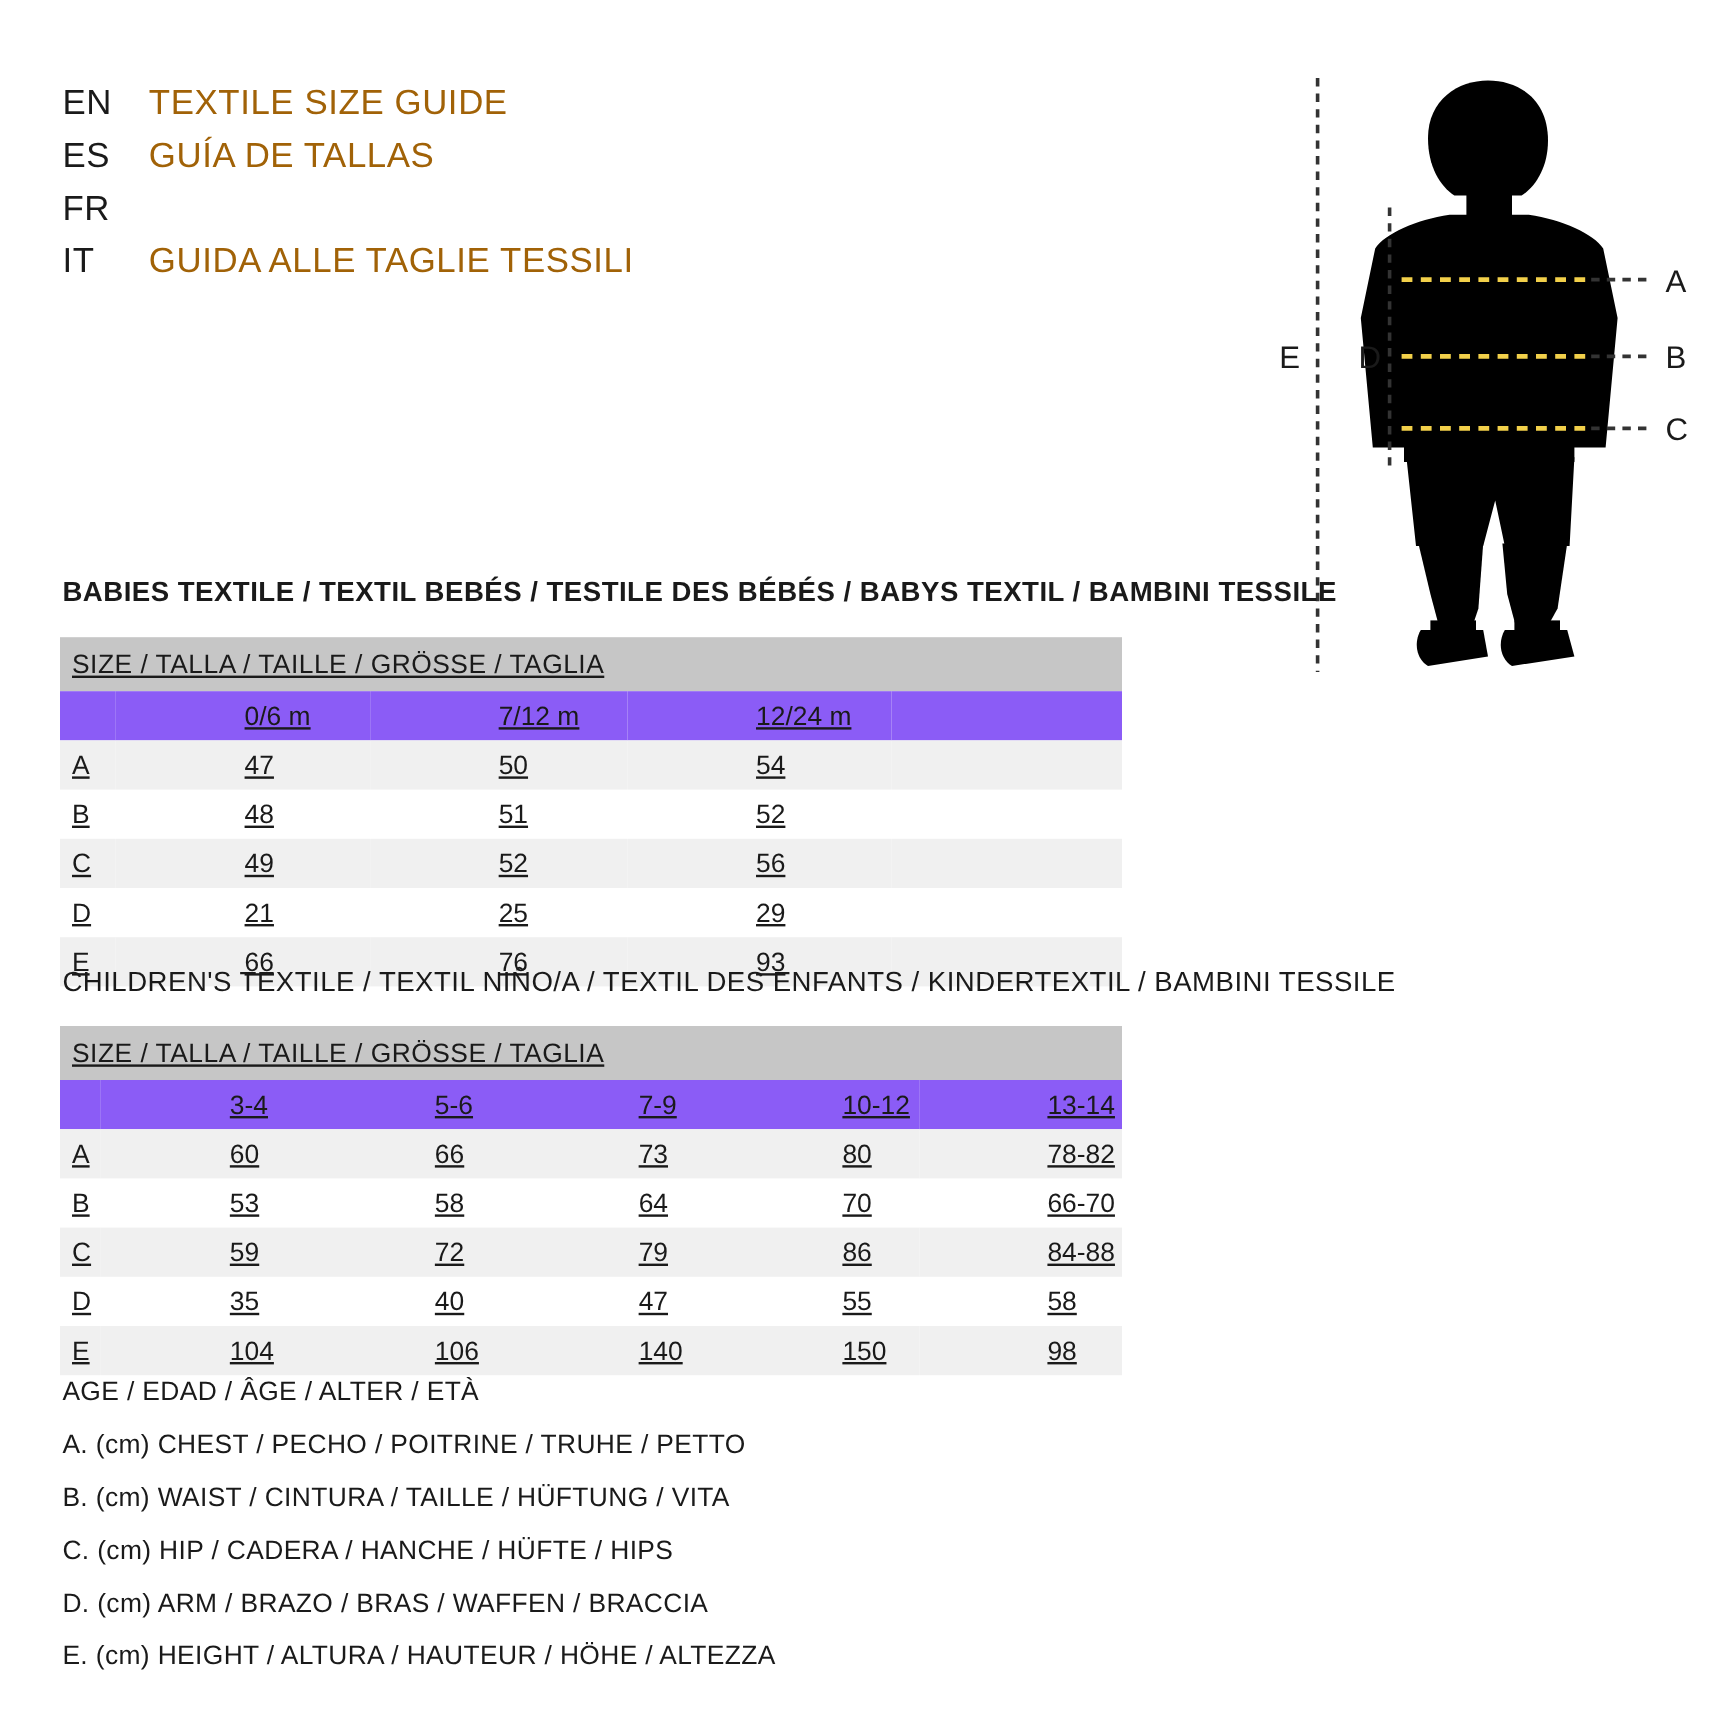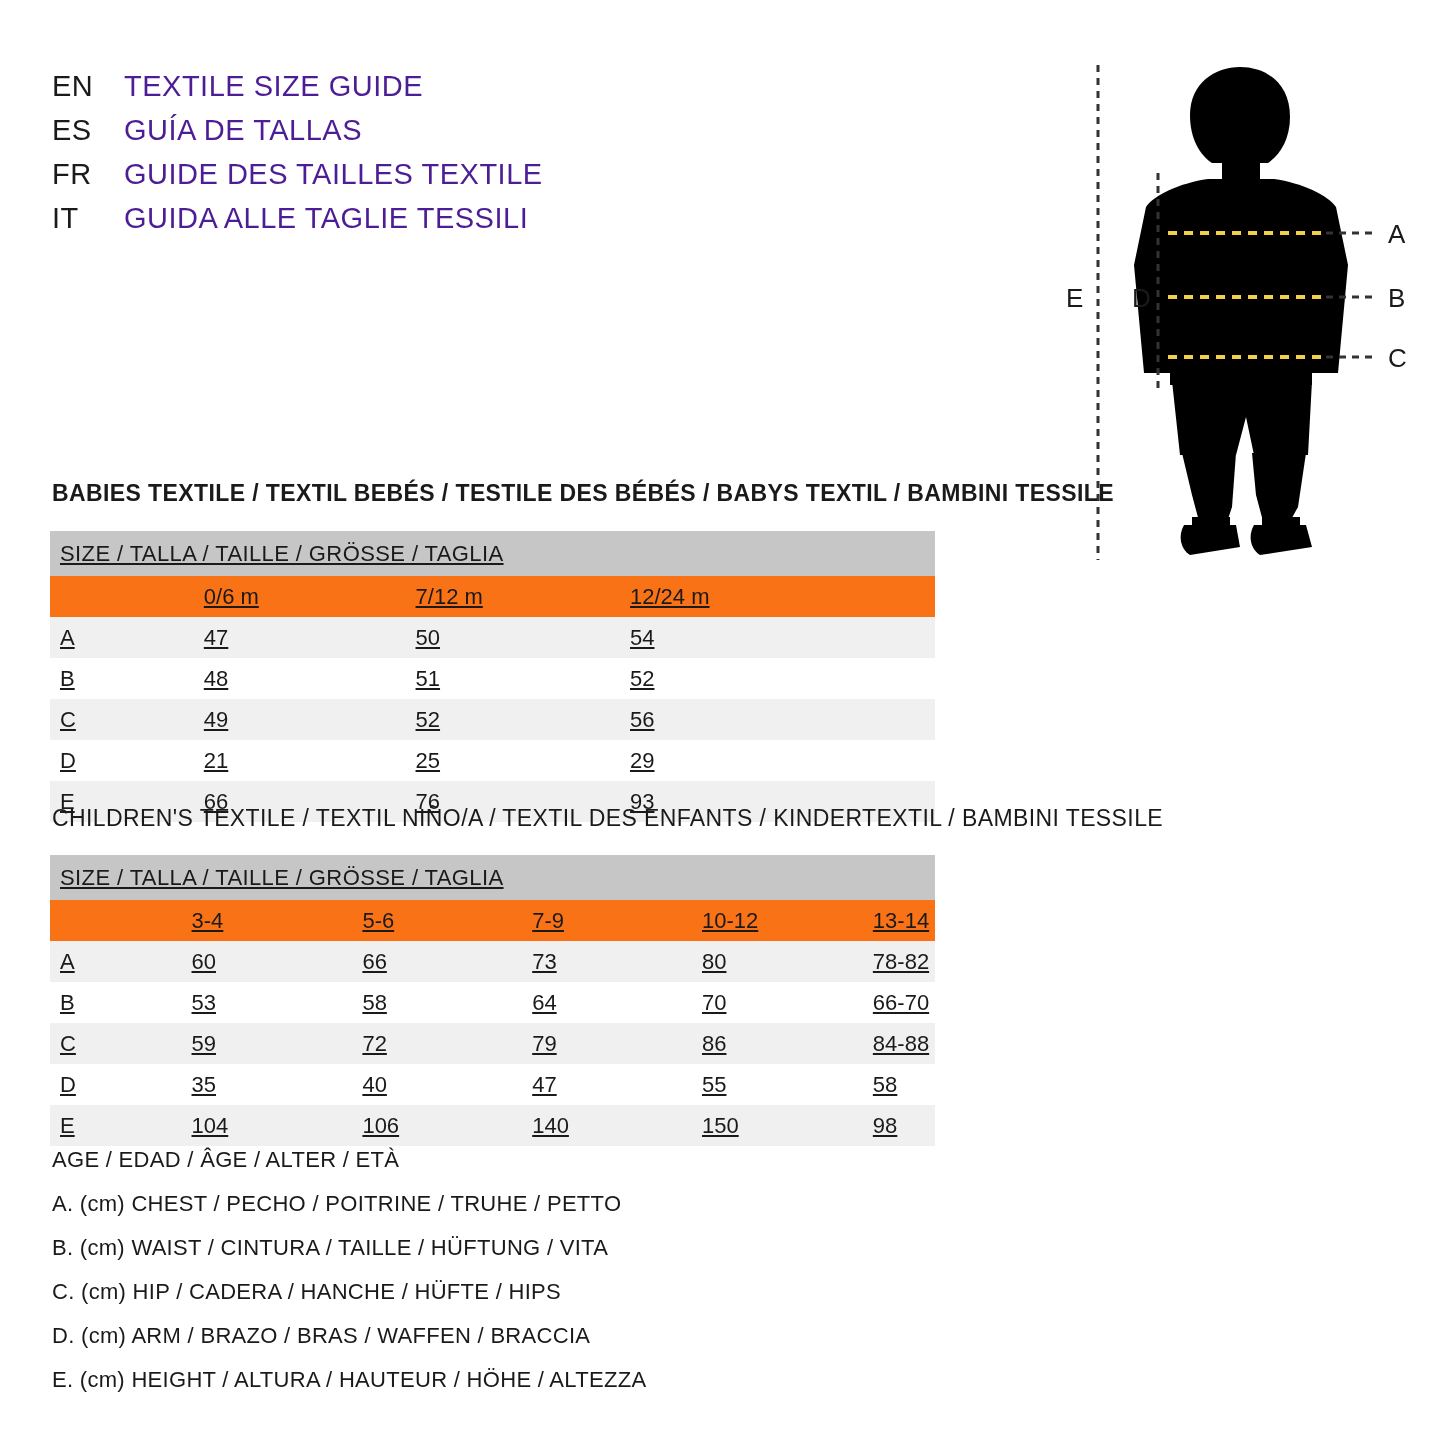--- a/index.html
+++ b/index.html
@@ -34,21 +34,21 @@
     height: 44px;
     letter-spacing: 0.5px;
   }
   .title-code {
     width: 72px;
     font-size: 29px;
     color: #1a1a1a;
   }
   .title-text {
     font-size: 29px;
-    color: #4c1d95;
+    color: #a16207;
   }
 
   
   .figure {
     position: absolute;
     left: 1040px;
     top: 55px;
     width: 380px;
     height: 520px;
   }
@@ -91,21 +91,21 @@
   }
   .size-table td.rowlabel {
     width: 50px;
     padding-left: 10px;
     text-align: left;
   }
   .size-table td.val {
     text-align: left;
   }
   .size-table tr.header-row td {
-    background: #f97316;
+    background: #8b5cf6;
     color: #1a1a1a;
   }
 
   
   #babies-table td.c0 { width: 52px; }
   #babies-table td.c1 { width: 165px; padding-left: 108px; }
   #babies-table td.c2 { width: 160px; padding-left: 107px; }
   #babies-table td.c3 { width: 160px; padding-left: 107px; }
   #babies-table td.c4 { width: 348px; }
 
@@ -142,21 +142,20 @@
     <div class="title-row">
       <div class="title-code">EN</div>
       <div class="title-text">TEXTILE SIZE GUIDE</div>
     </div>
     <div class="title-row">
       <div class="title-code">ES</div>
       <div class="title-text">GUÍA DE TALLAS</div>
     </div>
     <div class="title-row">
       <div class="title-code">FR</div>
-      <div class="title-text">GUIDE DES TAILLES TEXTILE</div>
     </div>
     <div class="title-row">
       <div class="title-code">IT</div>
       <div class="title-text">GUIDA ALLE TAGLIE TESSILI</div>
     </div>
   </div>
 
   <div class="figure">
     <svg width="380" height="520" viewBox="0 0 380 520" xmlns="http://www.w3.org/2000/svg">
 

